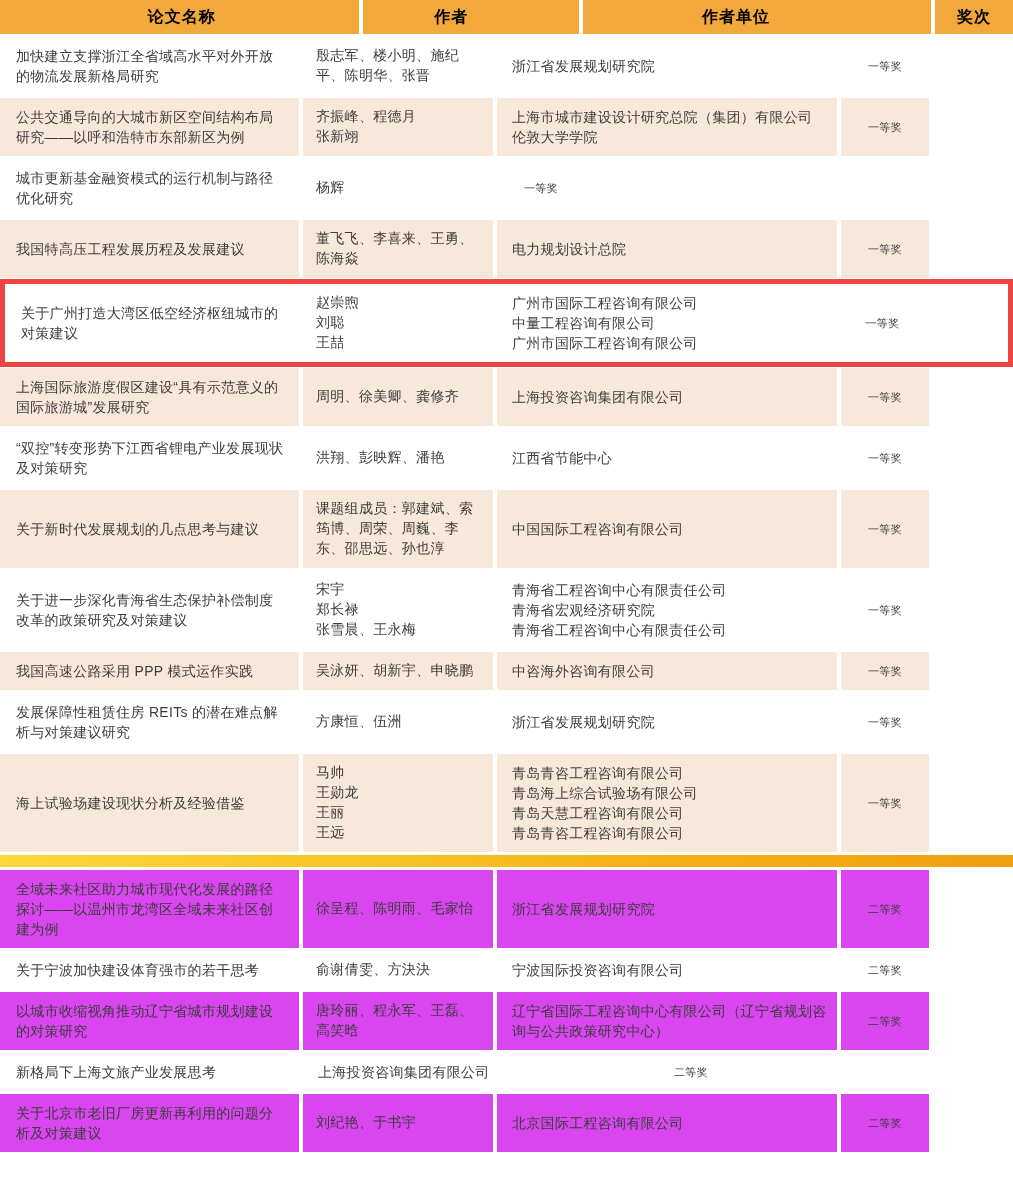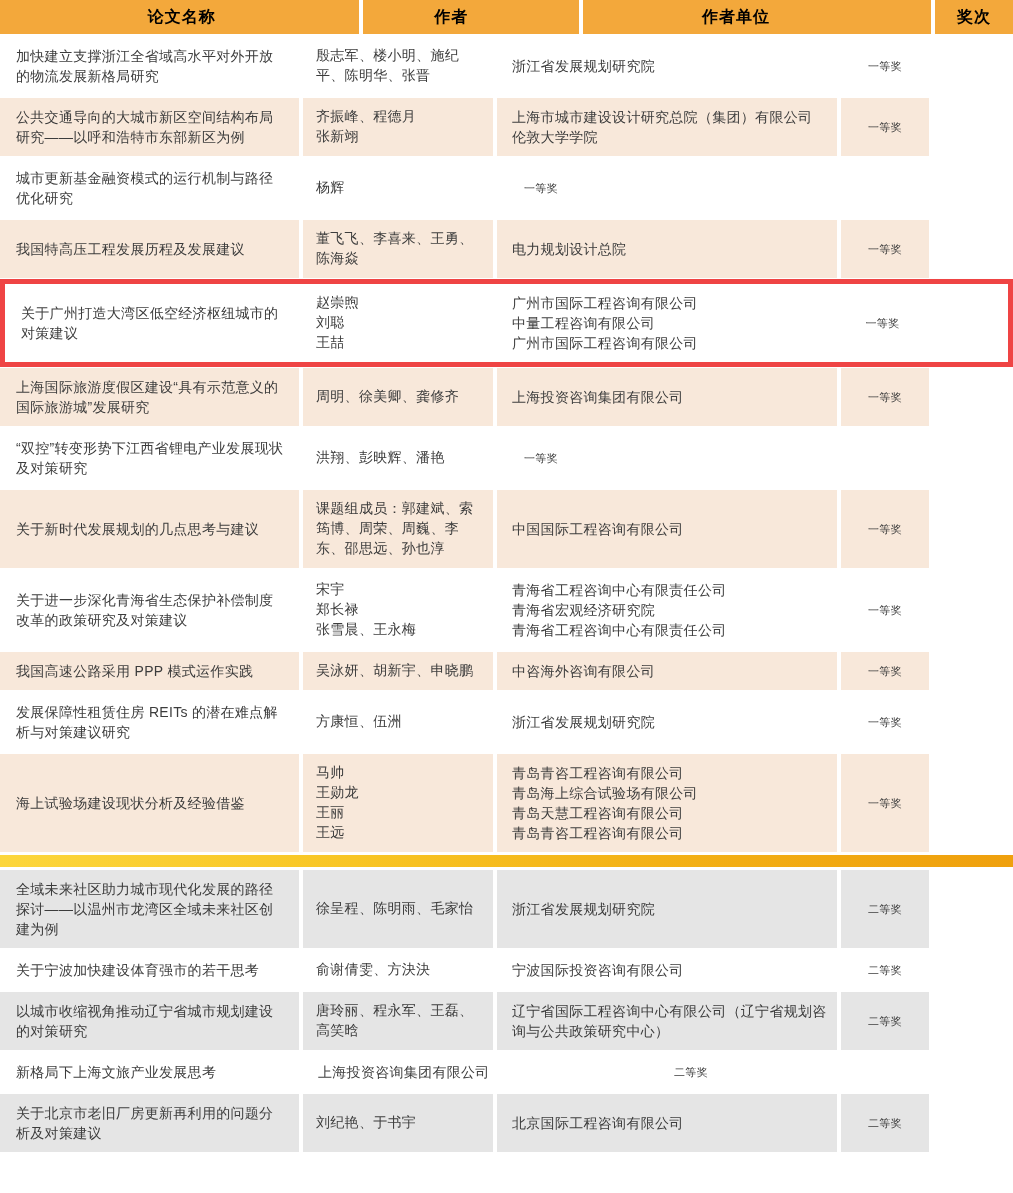--- a/index.html
+++ b/index.html
@@ -49,21 +49,21 @@
     letter-spacing: 1px;
     align-items: center;
     text-align: center;
     padding-top: 7px;
     padding-bottom: 7px;
     min-height: 34px;
     margin-left: 47px;
   }
   .bg-white  { background: #ffffff; }
   .bg-peach  { background: #f8e8da; }
-  .bg-gray   { background: #e5e5e5; }
+  .bg-gray   { background: #d946ef; }
   .row.highlighted {
     border: 5px solid #ef4444;
     margin-top: 1px;
     margin-bottom: -2px;
   }
   .row.highlighted .cell.c1 { width: 294px; }
   .row.highlighted .cell.c4 { width: 87px; }
   .row.divider {
     height: 12px;
     margin-top: 3px;
@@ -170,20 +170,23 @@
         <span class="line">一等奖</span>
       </div>
     </div>
     <div class="row">
       <div class="cell c1 bg-white">
         <span class="line">“双控”转变形势下江西省锂电产业发展现状及对策研究</span>
       </div>
       <div class="cell c2 bg-white">
         <span class="line single-line">洪翔、彭映辉、潘艳</span>
       </div>
+      <div class="cell c3 bg-white">
+        <span class="line single-line">江西省节能中心</span>
+      </div>
       <div class="cell c4 bg-white">
         <span class="line">一等奖</span>
       </div>
     </div>
     <div class="row">
       <div class="cell c1 bg-peach">
         <span class="line">关于新时代发展规划的几点思考与建议</span>
       </div>
       <div class="cell c2 bg-peach">
         <span class="line single-line">课题组成员：郭建斌、索筠博、周荣、周巍、李东、邵思远、孙也淳</span>

